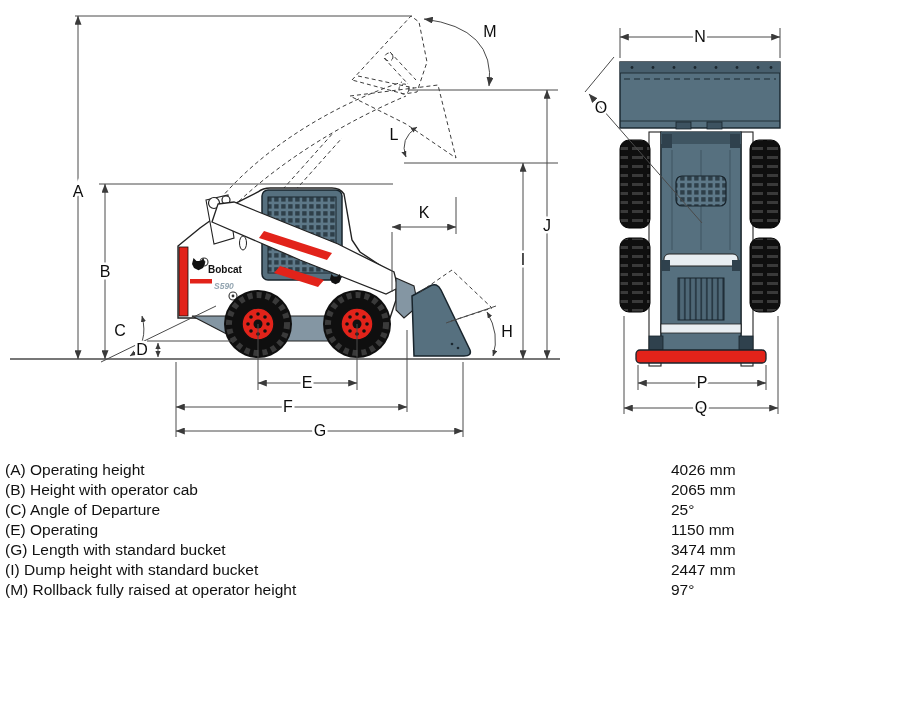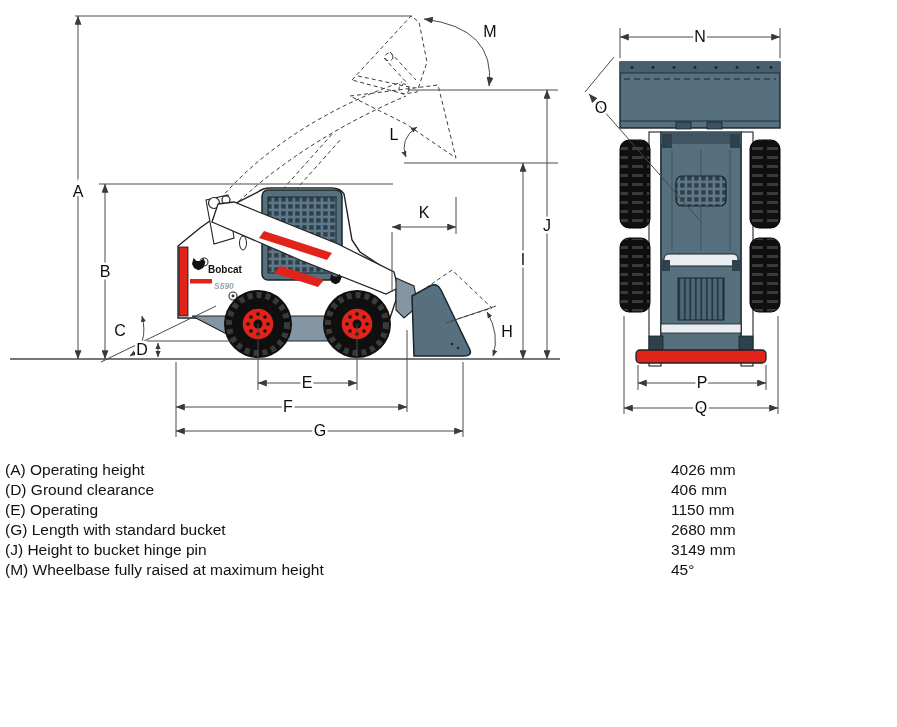--- a/index.html
+++ b/index.html
@@ -252,49 +252,54 @@
   </g>
 </svg>
 
 <div class="specs" id="spec-table">
   <div class="spec-row">
     <span>(A) </span>
     <span>Operating height</span>
     <span class="spec-val">4026 mm</span>
   </div>
 
-
-
-  <div class="spec-row">
-    <span>(D) </span>
-    <span>Ground clearance</span>
-    <span class="spec-val">406 mm</span>
-  </div>
+  <div class="spec-row">
+    <span>(B) </span>
+    <span>Height with operator cab</span>
+    <span class="spec-val">2065 mm</span>
+  </div>
+
+  <div class="spec-row">
+    <span>(C) </span>
+    <span>Angle of Departure</span>
+    <span class="spec-val">25°</span>
+  </div>
+
 
   <div class="spec-row">
     <span>(E) </span>
     <span>Operating</span>
     <span class="spec-val">1150 mm</span>
   </div>
 
 
   <div class="spec-row">
     <span>(G) </span>
     <span>Length with standard bucket</span>
-    <span class="spec-val">2680 mm</span>
-  </div>
-
-
-
-  <div class="spec-row">
-    <span>(J) </span>
-    <span>Height to bucket hinge pin</span>
-    <span class="spec-val">3149 mm</span>
-  </div>
+    <span class="spec-val">3474 mm</span>
+  </div>
+
+
+  <div class="spec-row">
+    <span>(I) </span>
+    <span>Dump height with standard bucket</span>
+    <span class="spec-val">2447 mm</span>
+  </div>
+
 
 
 
   <div class="spec-row">
     <span>(M) </span>
-    <span>Wheelbase fully raised at maximum height</span>
-    <span class="spec-val">45°</span>
+    <span>Rollback fully raised at operator height</span>
+    <span class="spec-val">97°</span>
   </div>
 </div>
 
 </body></html>

